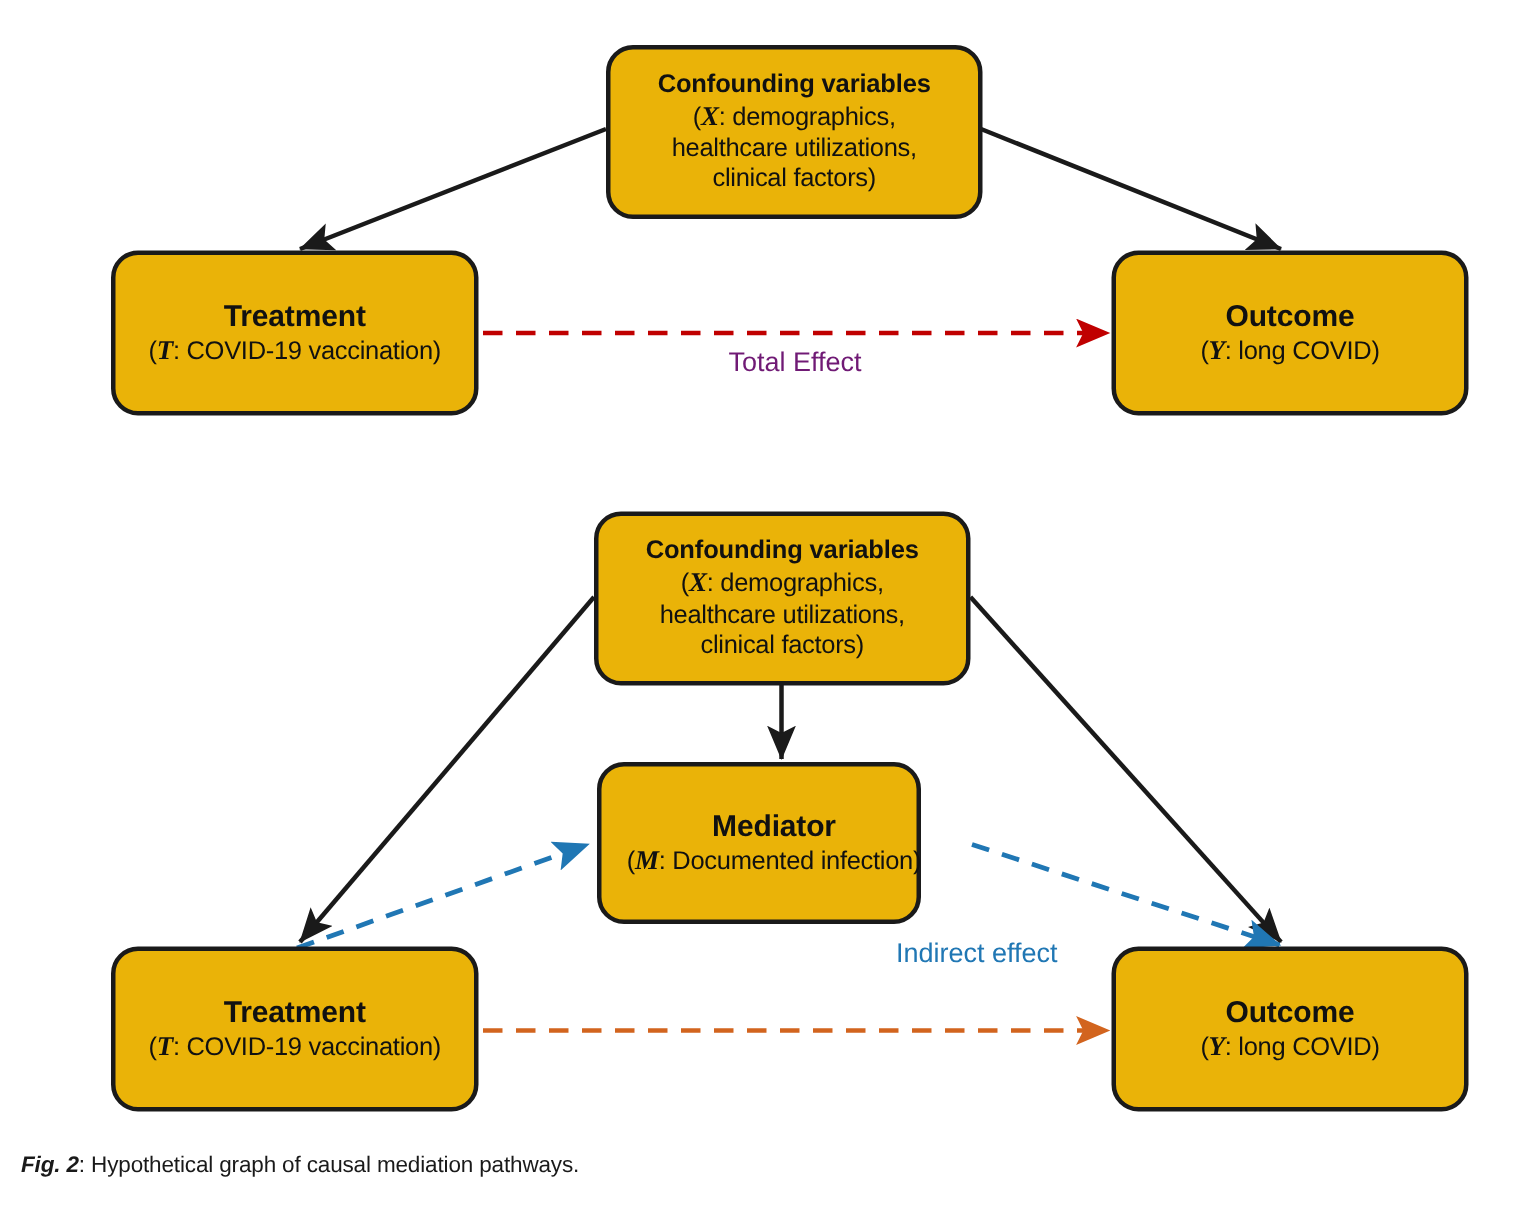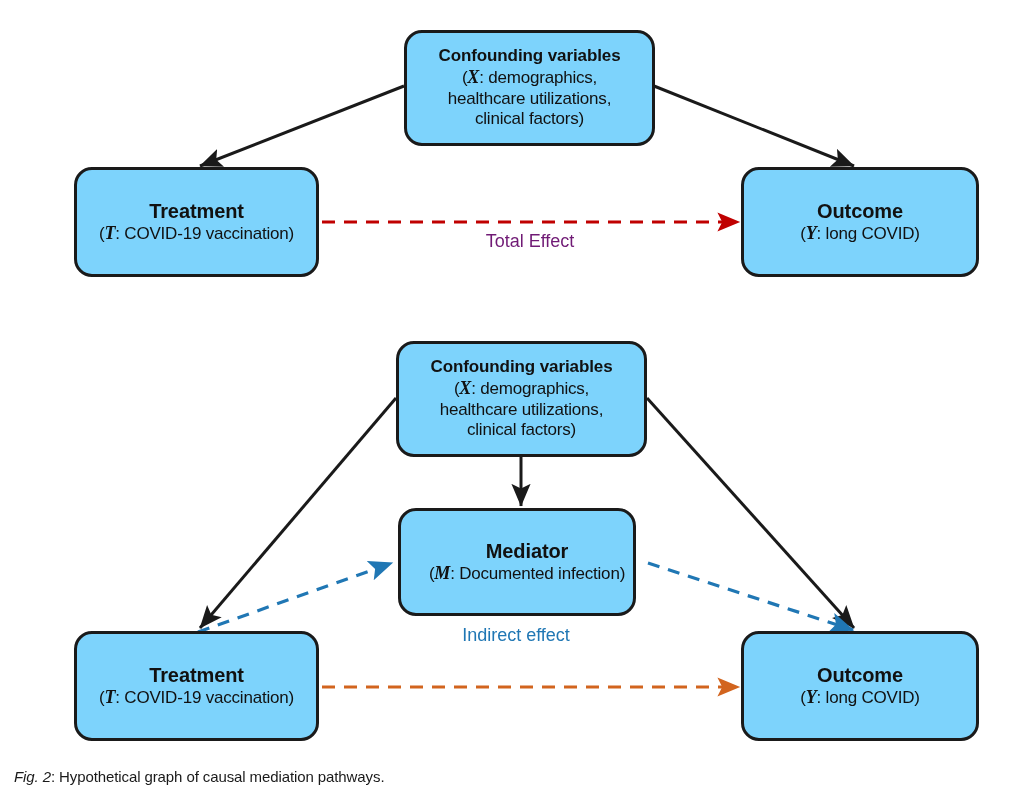--- a/index.html
+++ b/index.html
@@ -26,21 +26,21 @@
     left: 0; top: 0;
     width: 1021px;
     height: 811px;
     pointer-events: none;
   }
   .node {
     position: absolute;
     box-sizing: border-box;
     border: 3px solid #1a1a1a;
     border-radius: 18px;
-    background: #7dd3fc;
+    background: #eab308;
     display: flex;
     flex-direction: column;
     align-items: center;
     justify-content: center;
     text-align: center;
     line-height: 1.22;
   }
   .node .title {
     font-weight: bold;
     font-size: 20px;
@@ -72,21 +72,21 @@
 
   .caption {
     position: absolute;
     left: 14px;
     top: 768px;
     font-size: 15px;
     color: #1a1a1a;
     letter-spacing: -0.1px;
   }
   .caption .figno {
-    font-weight: normal;
+    font-weight: bold;
     font-style: italic;
   }
 </style>
 </head>
 <body>
 
 <div id="stage">
 
   <svg class="edges" viewBox="0 0 1021 811" width="1021" height="811" xmlns="http://www.w3.org/2000/svg">
     <defs>
@@ -135,35 +135,35 @@
 
   <div class="edge-label total" style="left:330px; top:231px; width:400px;">Total Effect</div>
 
   <div class="node confound" style="left:396px; top:341px; width:251px; height:116px;">
     <div class="title">Confounding variables</div>
     <div class="sub"><span>(</span><span class="var">X</span><span>: demographics,</span></div>
     <div class="sub">healthcare utilizations,</div>
     <div class="sub">clinical factors)</div>
   </div>
 
-  <div class="node" style="left:398px; top:508px; width:238px; height:108px;padding-left:20px;">
+  <div class="node" style="left:398px; top:508px; width:216px; height:108px;padding-left:20px;">
     <div class="title">Mediator</div>
     <div class="sub"><span>(</span><span class="var">M</span><span>: Documented infection)</span></div>
   </div>
 
   <div class="node" style="left:74px; top:631px; width:245px; height:110px;">
     <div class="title">Treatment</div>
     <div class="sub"><span>(</span><span class="var">T</span><span>: COVID-19 vaccination)</span></div>
   </div>
 
   <div class="node" style="left:741px; top:631px; width:238px; height:110px;">
     <div class="title">Outcome</div>
     <div class="sub"><span>(</span><span class="var">Y</span><span>: long COVID)</span></div>
   </div>
 
-  <div class="edge-label indirect" style="left:316px; top:625px; width:400px;">Indirect effect</div>
+  <div class="edge-label indirect" style="left:305px; top:625px; width:400px;text-align:right;">Indirect effect</div>
 
 
   <div class="caption">
     <span class="figno">Fig. 2</span><span>:</span><span> Hypothetical graph of causal mediation pathways.</span>
   </div>
 
 </div>
 
 </body></html>

